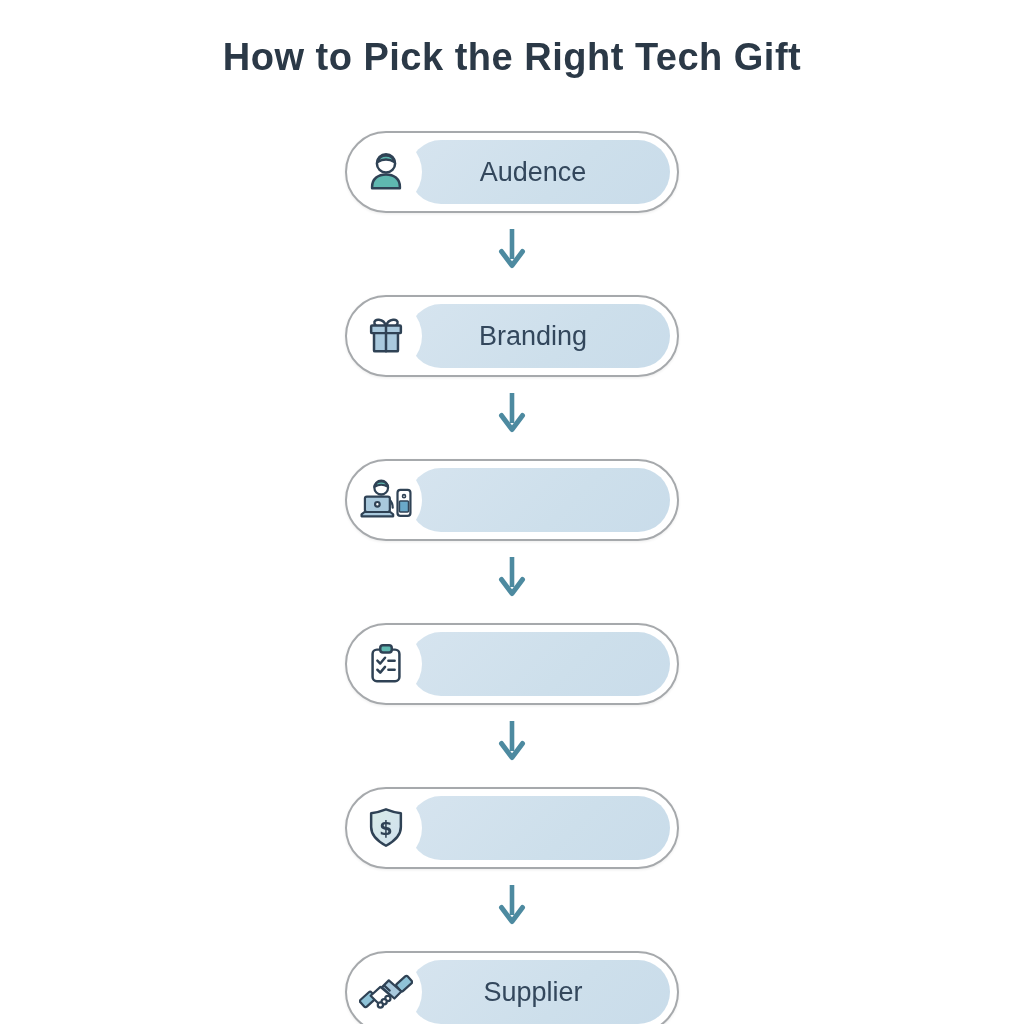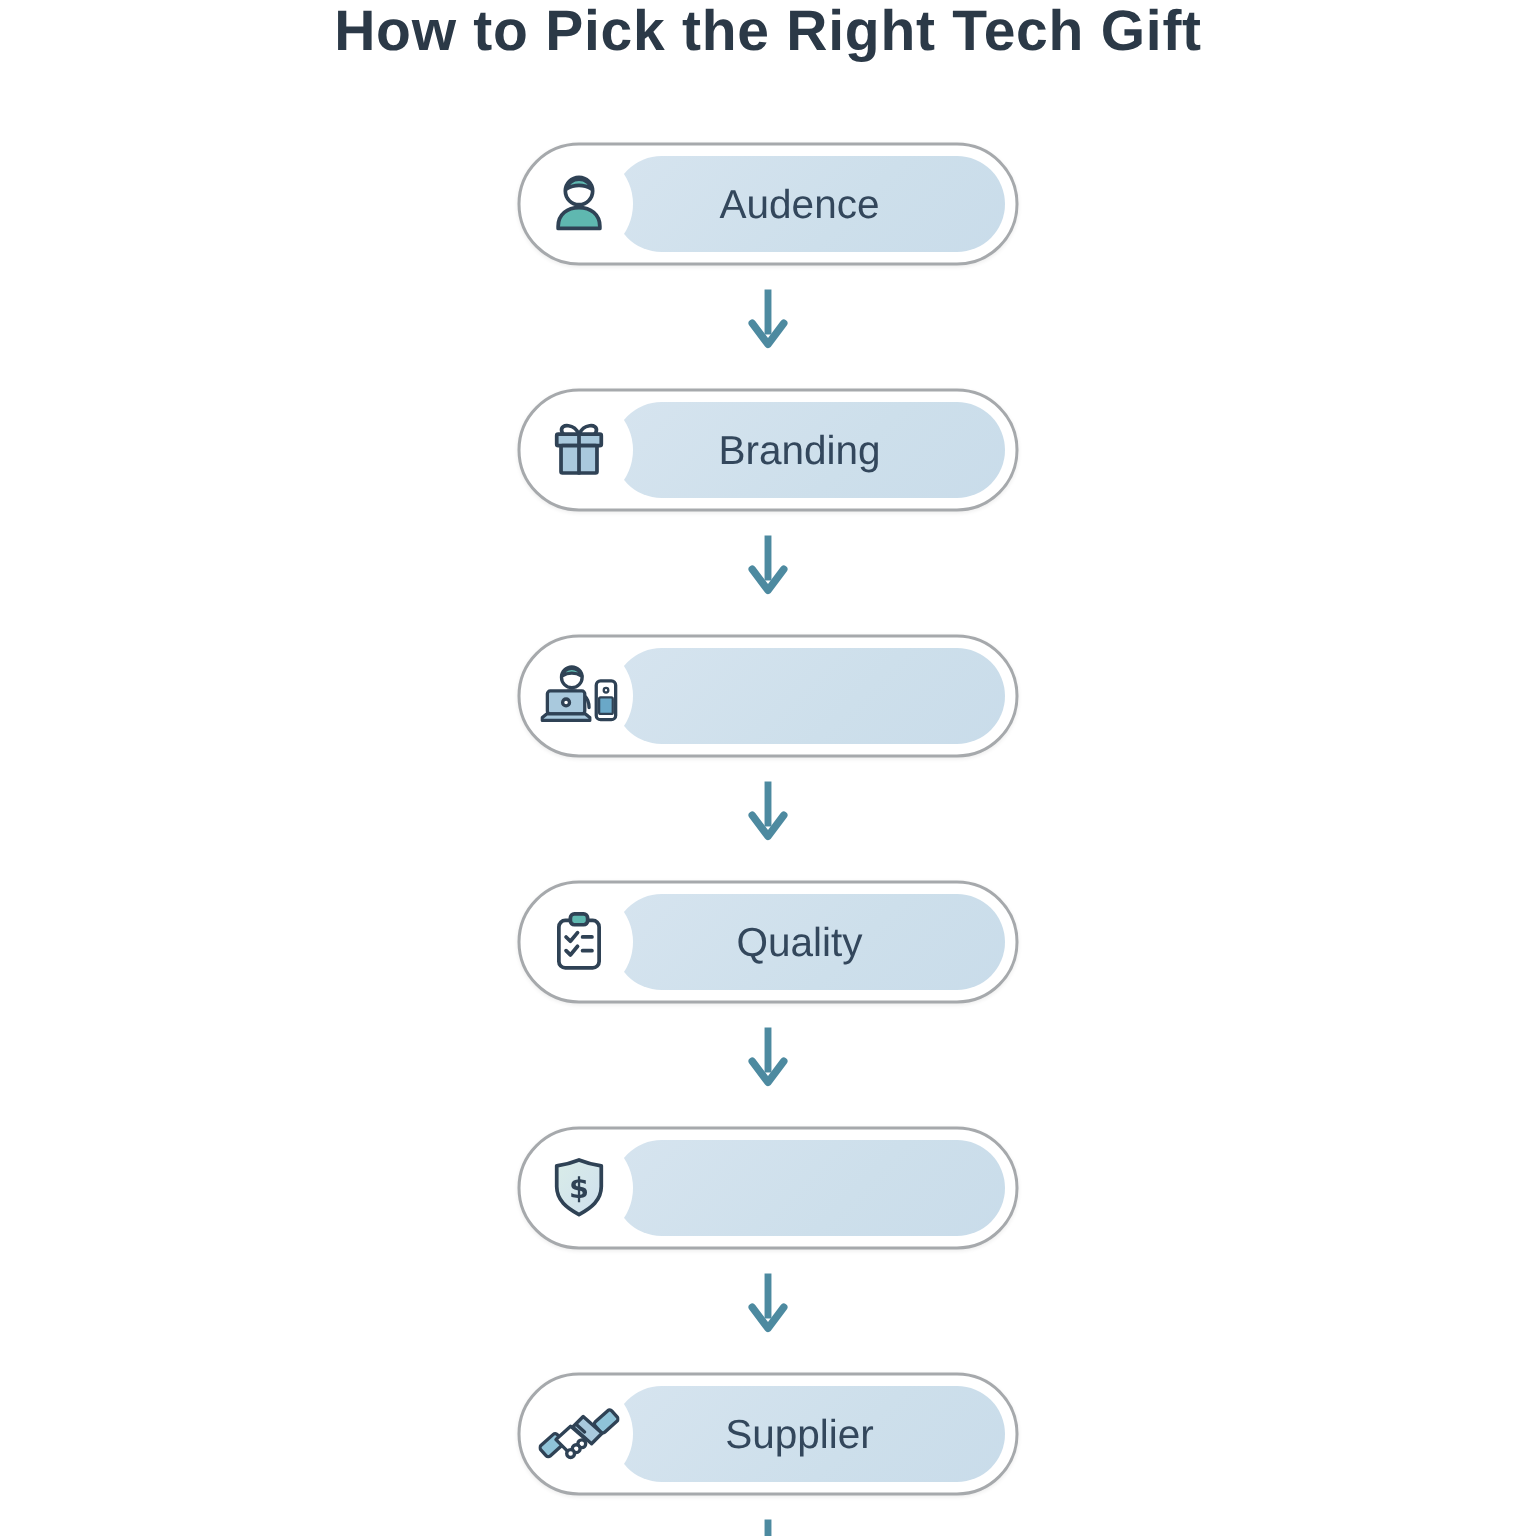--- a/index.html
+++ b/index.html
@@ -3,20 +3,21 @@
 <meta charset="utf-8">
 <style>
   html,body{margin:0;padding:0;}
   body{
     width:1024px;height:1024px;background:#ffffff;
     font-family:"Liberation Sans","DejaVu Sans",sans-serif;
     overflow:hidden;position:relative;
   }
   .title{
     text-align:center;
+    padding-top:36px;
     font-size:38px;
     font-weight:bold;
     color:#2b3947;
     letter-spacing:0.5px;
   }
   .flow{
     width:336px;
     margin:52px auto 0;
     display:flex;
     flex-direction:column;
@@ -143,21 +144,20 @@
         <g stroke="#2f4255" stroke-width="2.6" stroke-linejoin="round" stroke-linecap="round">
           <rect x="10" y="9" width="28" height="33" rx="4.5" fill="#ffffff"></rect>
           <rect x="18" y="4.5" width="12" height="7.5" rx="2.8" fill="#5fb8b0"></rect>
           <polyline points="15,20.5 18,23.5 23,17.5" fill="none"></polyline>
           <line x1="26.5" y1="20.5" x2="33" y2="20.5"></line>
           <polyline points="15,30 18,33 23,27" fill="none"></polyline>
           <line x1="26.5" y1="30" x2="33" y2="30"></line>
         </g>
       </svg>
     </div>
-    <div class="pill-label">Quality</div>
   </div>
   <div class="arrow-wrap">
     <svg width="28" height="52" viewBox="0 0 28 52">
       <line x1="14" y1="1" x2="14" y2="31" stroke="#4d8aa0" stroke-width="4.6"></line>
       <polyline points="3.5,23.5 14,37.5 24.5,23.5" fill="none" stroke="#4d8aa0" stroke-width="5" stroke-linecap="round" stroke-linejoin="round"></polyline>
     </svg>
   </div>
 
   <div class="pill">
     <div class="pill-fill"></div>

